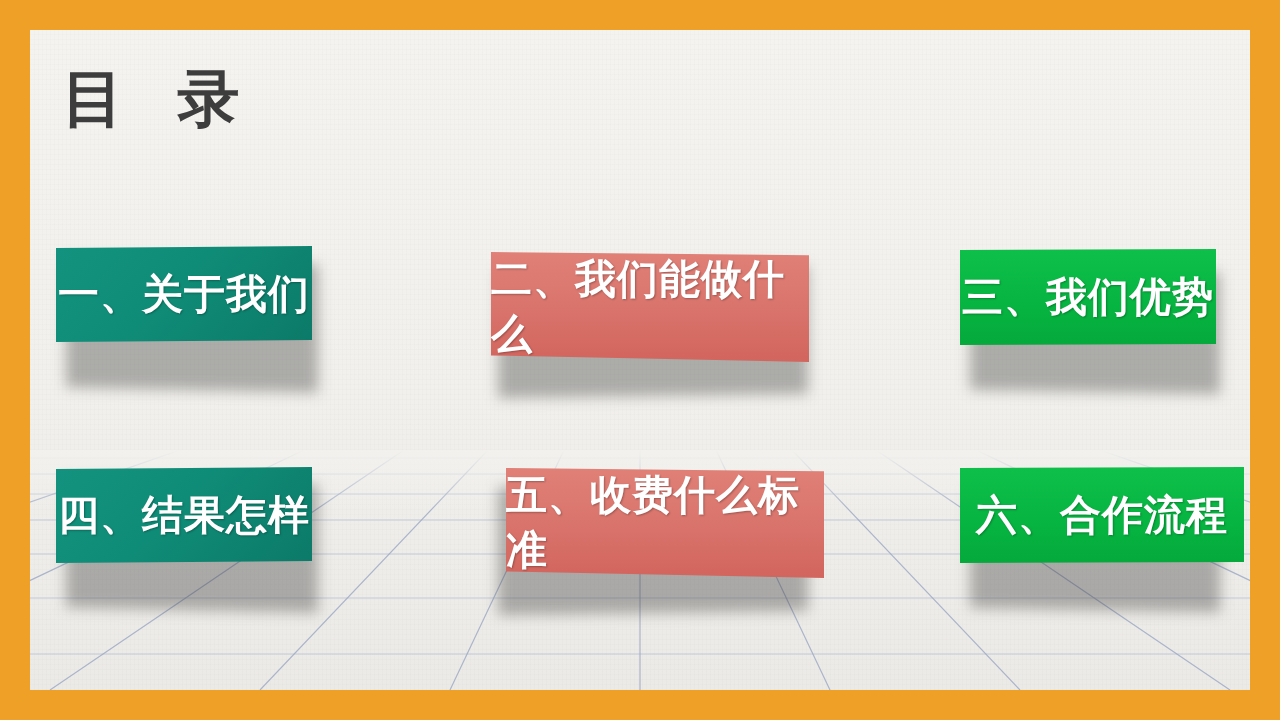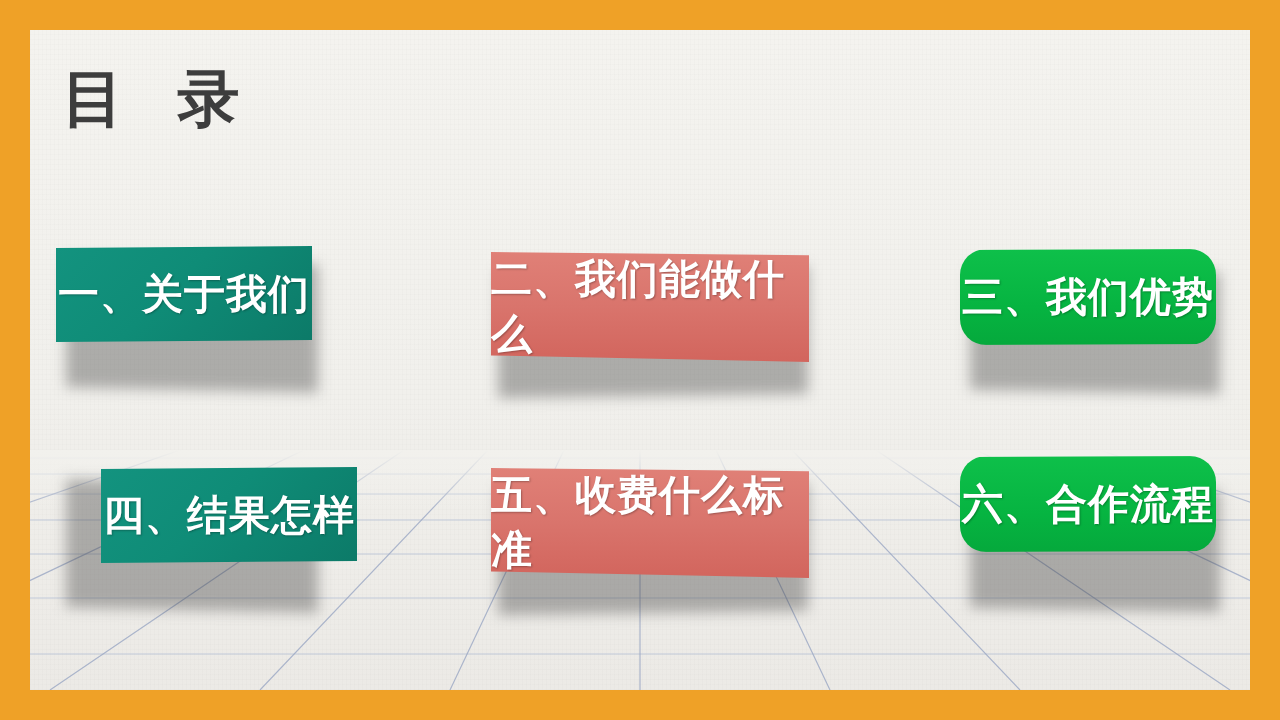--- a/index.html
+++ b/index.html
@@ -108,21 +108,20 @@
     background: linear-gradient(135deg, #13937f 0%, #0f8c77 45%, #0c7a68 100%);
   }
   
   .c-red {
     background: linear-gradient(180deg, #e08077 0%, #d9746c 50%, #d2655d 100%);
     justify-content: flex-end;
   }
   
   .c-green {
     background: linear-gradient(180deg, #0ec04a 0%, #06b441 60%, #05a93c 100%);
-    border-radius: 26px;
   }
 </style>
 </head>
 <body>
 
 <div id="slide">
   <div id="inner">
 
     <div id="paper-texture"></div>
 
@@ -169,28 +168,28 @@
     <div class="card c-red" style="left:461px; top:222px; width:318px; height:110px; clip-path: polygon(0 0, 100% 3%, 100% 100%, 0 94%);">
       <span>二、我们能做什么</span>
     </div>
 
     <div class="card-shadow" style="left:940px; top:240px; width:250px; height:122px; transform: skewY(1deg);"></div>
     <div class="card c-green" style="left:930px; top:219px; width:256px; height:96px; clip-path: polygon(0 1%, 100% 0, 100% 99%, 0 100%);">
       <span>三、我们优势</span>
     </div>
 
     <div class="card-shadow" style="left:36px; top:452px; width:252px; height:128px; transform: skewY(1.2deg);"></div>
-    <div class="card c-teal" style="left:26px; top:437px; width:256px; height:96px; clip-path: polygon(0 2%, 100% 0, 100% 98%, 0 100%); margin-left: 45px;">
+    <div class="card c-teal" style="left:26px; top:437px; width:256px; height:96px; clip-path: polygon(0 2%, 100% 0, 100% 98%, 0 100%);">
       <span>四、结果怎样</span>
     </div>
 
     <div class="card-shadow" style="left:468px; top:455px; width:310px; height:128px; transform: skewY(-0.8deg);"></div>
-    <div class="card c-red" style="left:461px; top:438px; width:318px; height:110px; clip-path: polygon(0 0, 100% 3%, 100% 100%, 0 94%);">
+    <div class="card c-red" style="left:476px; top:438px; width:318px; height:110px; clip-path: polygon(0 0, 100% 3%, 100% 100%, 0 94%);">
       <span>五、收费什么标准</span>
     </div>
 
     <div class="card-shadow" style="left:940px; top:458px; width:250px; height:122px; transform: skewY(1deg);"></div>
-    <div class="card c-green" style="left:930px; top:426px; width:256px; height:96px; clip-path: polygon(0 1%, 100% 0, 100% 99%, 0 100%);">
+    <div class="card c-green" style="left:930px; top:437px; width:284px; height:96px; clip-path: polygon(0 1%, 100% 0, 100% 99%, 0 100%);">
       <span>六、合作流程</span>
     </div>
 
   </div>
 </div>
 
 </body></html>

